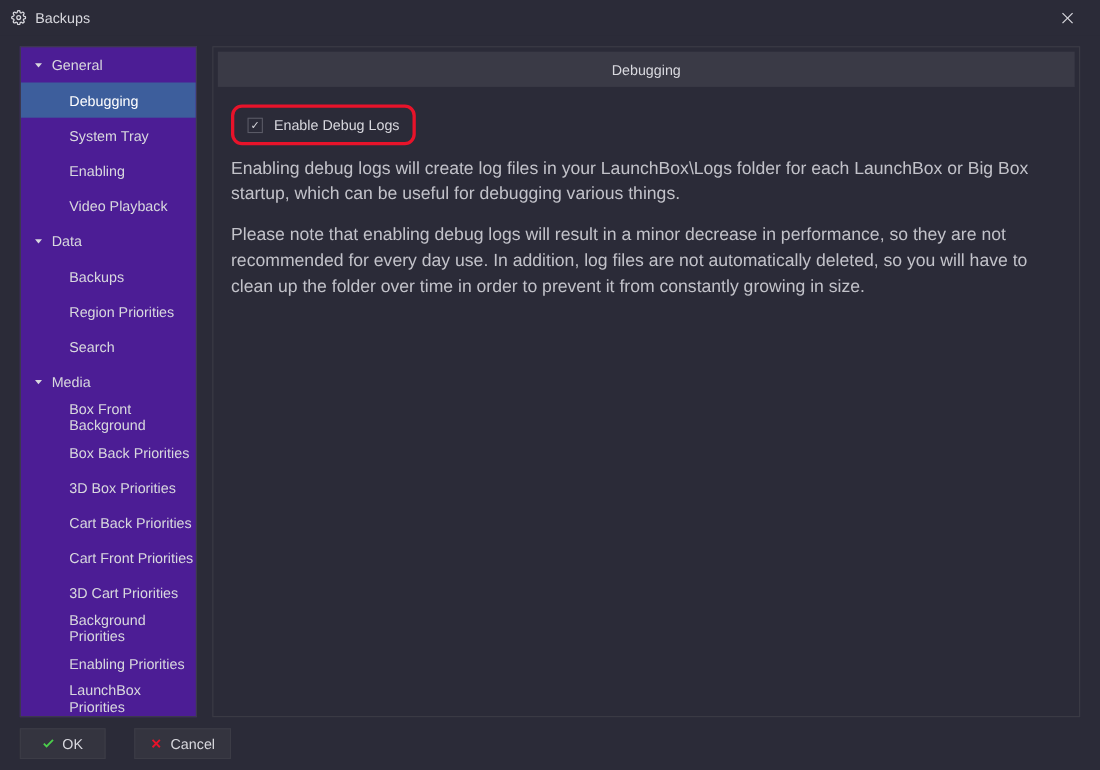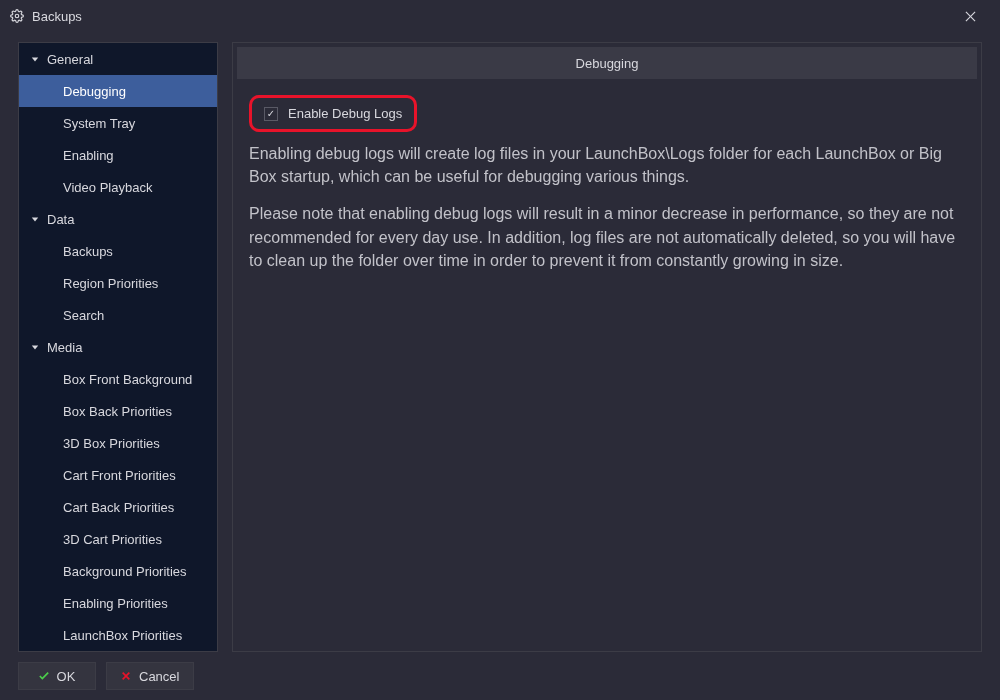--- a/index.html
+++ b/index.html
@@ -34,22 +34,22 @@
     font-size: 14px;
     color: #d8d8de;
   }
   .content {
     position: absolute;
     top: 42px; left: 18px; right: 18px; bottom: 48px;
     display: flex;
     gap: 14px;
   }
   .sidebar {
-    width: 200px;
-    background: #0f172a;
+    width: 161px;
+    background: #4c1d95;
     border: 1px solid #3c3c46;
     overflow-y: auto;
     position: relative;
   }
   .sidebar::-webkit-scrollbar {
     width: 6px;
   }
   .sidebar::-webkit-scrollbar-track {
     background: #2b2b38;
   }
@@ -132,21 +132,21 @@
   .description {
     font-size: 16px;
     line-height: 1.45;
     color: #c2c2c9;
     margin-bottom: 14px;
   }
   .footer {
     position: absolute;
     left: 18px; bottom: 10px;
     display: flex;
-    gap: 10px;
+    gap: 26px;
   }
   .btn {
     height: 28px;
     min-width: 78px;
     border: 1px solid #3c3c46;
     background: #34343f;
     display: flex;
     align-items: center;
     justify-content: center;
     gap: 8px;
@@ -206,22 +206,22 @@
         <span class="caret">
           <svg width="8" height="8" viewBox="0 0 10 10">
             <polygon points="1,3 9,3 5,8" fill="#d8d8de"></polygon>
           </svg>
         </span>
         <span>Media</span>
       </div>
       <div class="side-item">Box Front Background</div>
       <div class="side-item">Box Back Priorities</div>
       <div class="side-item">3D Box Priorities</div>
+      <div class="side-item">Cart Back Priorities</div>
       <div class="side-item">Cart Front Priorities</div>
-      <div class="side-item">Cart Back Priorities</div>
       <div class="side-item">3D Cart Priorities</div>
       <div class="side-item">Background Priorities</div>
       <div class="side-item">Enabling Priorities</div>
       <div class="side-item">LaunchBox Priorities</div>
     </div>
 
   <div class="main">
     <div class="main-header">Debugging</div>
     <div class="main-body">
       <span class="highlight-box">

